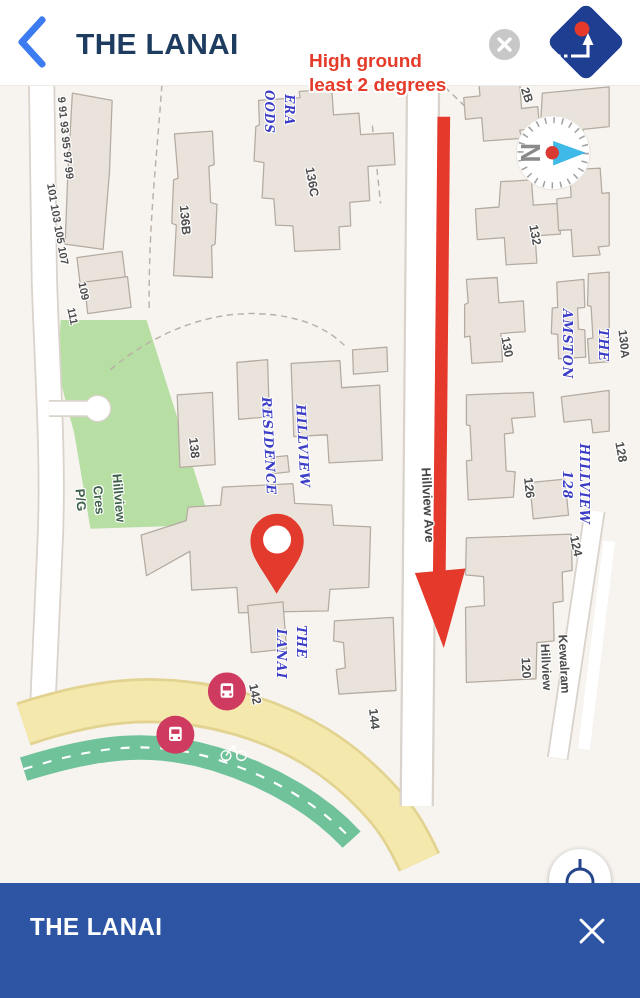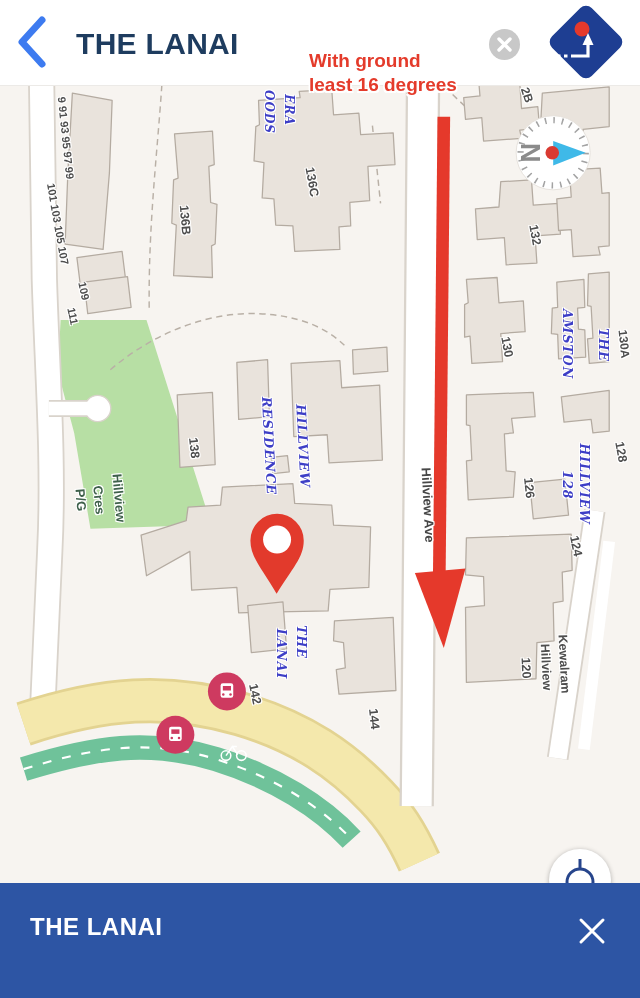--- a/index.html
+++ b/index.html
@@ -215,22 +215,22 @@
           </g>
         <circle cx="38" cy="29" r="7.5" fill="#e5392b"></circle>
         <path d="M13,56 H28" stroke="#ffffff" stroke-width="3.2" stroke-dasharray="3.5 3.5" fill="none"></path>
         <path d="M28,56 H44 V42" stroke="#ffffff" stroke-width="3.2" fill="none"></path>
         <polygon points="44,33 38.5,45 49.5,45" fill="#ffffff"></polygon>
       </svg>
     </div>
   </div>
 
   <div class="annotation">
-    <p>With ground</p>
-    <p>least 16 degrees</p>
+    <p>High ground</p>
+    <p>least 2 degrees</p>
   </div>
 
   <button class="loc-btn">
     <svg width="62" height="62" viewBox="0 0 62 62">
       <line x1="31" y1="10" x2="31" y2="19" stroke="#27458c" stroke-width="3"></line>
       <circle cx="31" cy="33" r="13" fill="none" stroke="#27458c" stroke-width="3"></circle>
     </svg>
   </button>
 
   <div class="bar">

